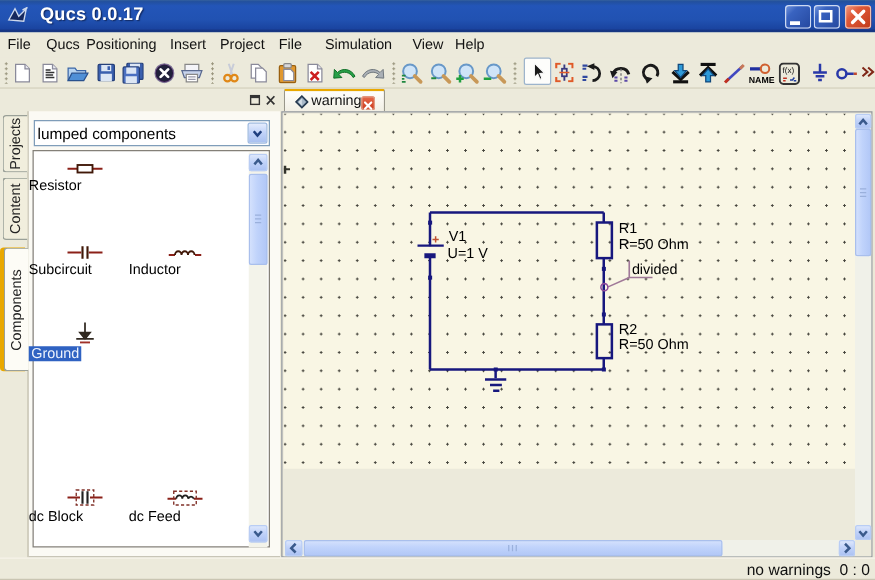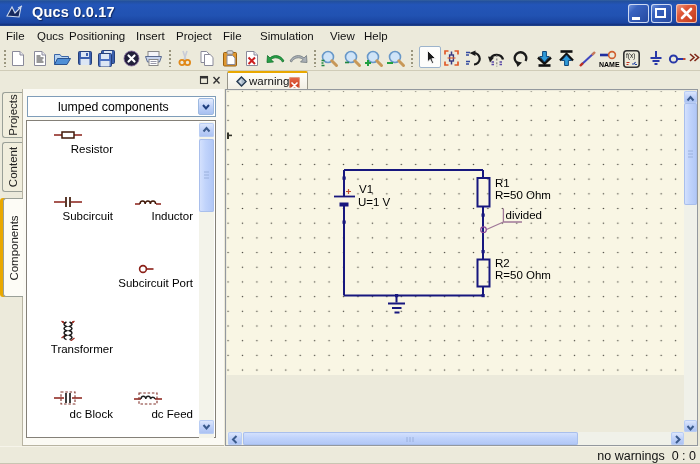--- a/index.html
+++ b/index.html
@@ -64,31 +64,31 @@
 .vtab .lbl { position:absolute; left:50%; top:50%; transform:translate(-50%,-50%) rotate(-90deg); white-space:nowrap; }
 .vtab.active { background:#fdfcf6; border-color:#9aa098; box-shadow:-3px 0 0 #e9a800; left:3px; }
 #dockbody {
   position:absolute; left:23px; top:89px; width:201px; height:357px;
   background:#fbfaf4; border-bottom:1px solid #b8b4a2;
 }
 #combo {
   position:absolute; left:4px; top:7px; width:189px; height:21px;
   background:#fff; border:1px solid #7f9db9; font-size:12.3px; color:#000;
 }
-#combo .txt { position:absolute; left:2px; top:3px;margin-left:28px; }
+#combo .txt { position:absolute; left:2px; top:3px; }
 #combo .drop {
   position:absolute; right:1px; top:1px; width:16px; height:17px; border-radius:2px;
   background:linear-gradient(#e4ecfd,#c0d2f8 50%,#a8c0f0);
   border:1px solid #9db9e0;
 }
 #list {
   position:absolute; left:3px; top:31px; width:190px; height:318px;
   background:#fff; border:1px solid #848078;
 }
-.item { position:absolute; text-align:right; font-size:11.5px; color:#000; width:90px; }
+.item { position:absolute; text-align:left; font-size:11.5px; color:#000; width:90px; }
 .item .ic { display:block; margin:0 auto 2px; }
 .sel { background:#2f62c2; color:#eef3fc; padding:0 2px; }
 
 #lsb { position:absolute; right:1px; top:1px; width:15px; height:316px; background:#f3f3ea; }
 
 #doc { position:absolute; left:225px; top:89px; width:473px; height:357px; border:1px solid #93989e; background:#eceadb;}
 #canvas {
   position:absolute; left:1px; top:1px; width:457px; height:284px;
   background-color:#f9f6e4;
   background-image:radial-gradient(circle, #45443c 0.8px, rgba(0,0,0,0) 1.0px);
@@ -385,38 +385,29 @@
         <span>Subcircuit</span>
       </div>
       <div class="item" style="left:76px; top:75px;">
         <svg class="ic" width="30" height="12">
             <path d="M2 8 h5 M23 8 h5" stroke="#8b2018" stroke-width="1.6"></path>
             <path d="M7 8 a2.6 3 0 0 1 5.2 0 a2.6 3 0 0 1 5.2 0 a2.6 3 0 0 1 5.2 0" fill="none" stroke="#401808" stroke-width="1.5"></path>
           </svg>
         <span>Inductor</span>
       </div>
 
-      <div class="item" style="left:76px; top:140px;">
-        <svg class="ic" width="30" height="14" style="padding-top:2px">
-            <circle cx="10" cy="6" r="3.4" fill="none" stroke="#8b2018" stroke-width="1.6"></circle>
-            <path d="M13.5 6 h7" stroke="#8b2018" stroke-width="1.6"></path>
-          </svg>
-        <span>Subcircuit Port</span>
-      </div>
-
-      <div class="item" style="left:-4px; top:197px;">
-        <svg class="ic" width="26" height="23">
-            <path d="M6.5 3 l4 3 M19.5 3 l-4 3 M6.5 20 l4 -3 M19.5 20 l-4 3" stroke="#a03028" stroke-width="1.4"></path>
-            <path d="M11.5 4 q-5 2.2 0 4.4 q-5 2.2 0 4.4 q-5 2.2 0 4.4 q-5 2.2 0 4.4" fill="none" stroke="#1a1a1a" stroke-width="1.5"></path>
-            <path d="M14.5 4 q5 2.2 0 4.4 q5 2.2 0 4.4 q5 2.2 0 4.4 q5 2.2 0 4.4" fill="none" stroke="#1a1a1a" stroke-width="1.5"></path>
-            <circle cx="8" cy="4" r="1" fill="#a03028"></circle>
-            <circle cx="18" cy="4" r="1" fill="#a03028"></circle>
-          </svg>
-        <span>Transformer</span>
-      </div>
+      <div class="item" style="left:-4px; top:136px;">
+        <svg class="ic" width="24" height="18">
+            <path d="M12 1 V9 M12 9 l-4 -0 l4 5 l4 -5 Z M5 14 h14" stroke="#302820" stroke-width="1.4" fill="none"></path>
+            <path d="M12 9 l-3.5 0 l3.5 4.5 l3.5 -4.5 Z" fill="#302820"></path>
+            <path d="M8 17 h8" stroke="#a03028" stroke-width="1.6"></path>
+          </svg>
+        <span class="sel">Ground</span>
+      </div>
+
 
       <div class="item" style="left:-4px; top:269px;">
         <svg class="ic" width="30" height="16">
             <path d="M1 8 h10 M19 8 h10" stroke="#8b2018" stroke-width="1.6"></path>
             <path d="M13 3 v10 M17 3 v10" stroke="#202020" stroke-width="1.7"></path>
             <rect x="8" y="2" width="14" height="12" fill="none" stroke="#803028" stroke-width="1.1" stroke-dasharray="2.5 1.8"></rect>
           </svg>
         <span>dc Block</span>
       </div>
       <div class="item" style="left:76px; top:269px;">

